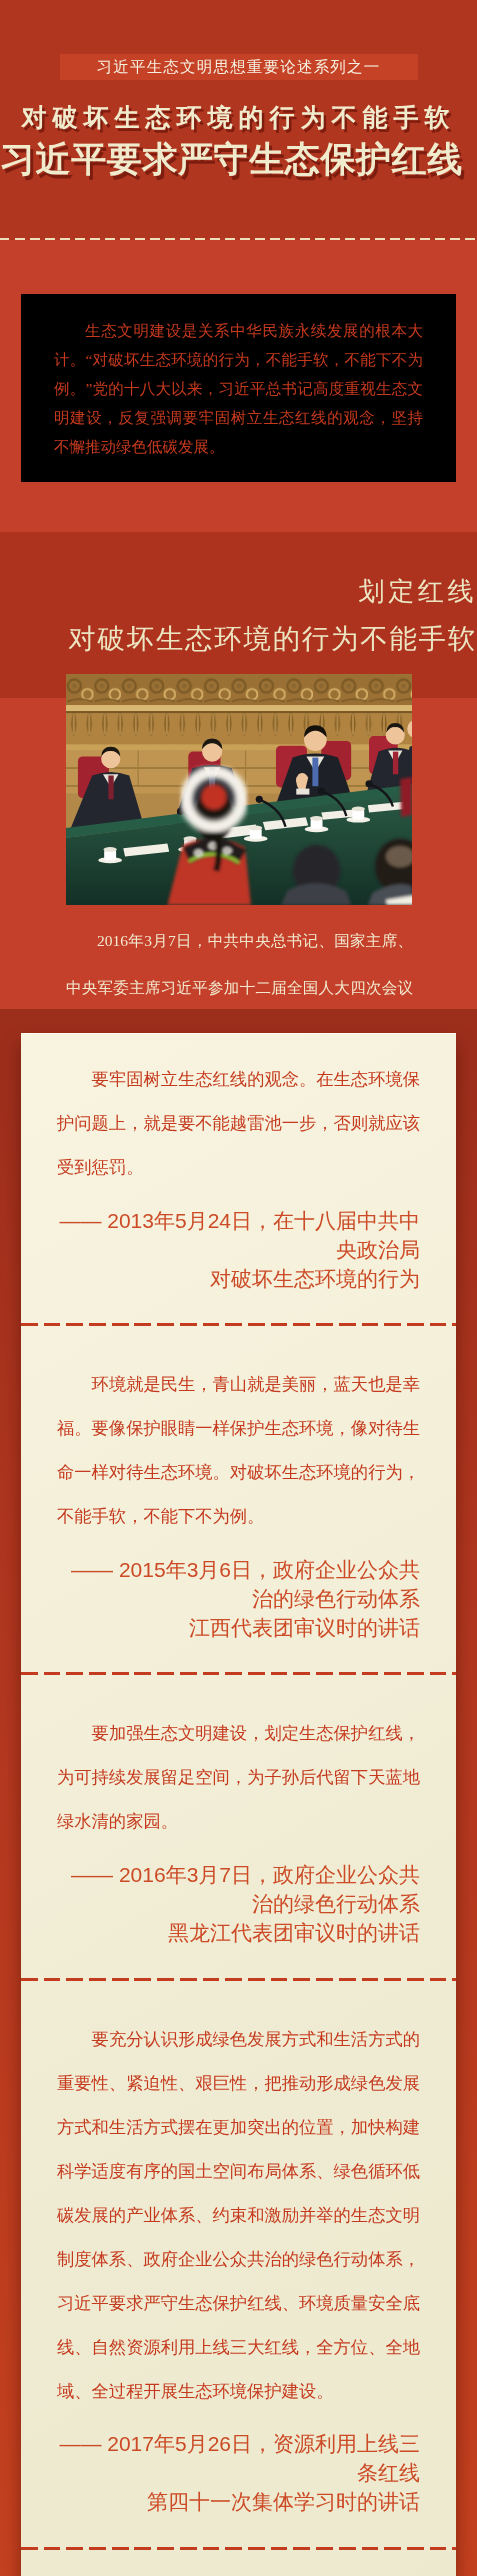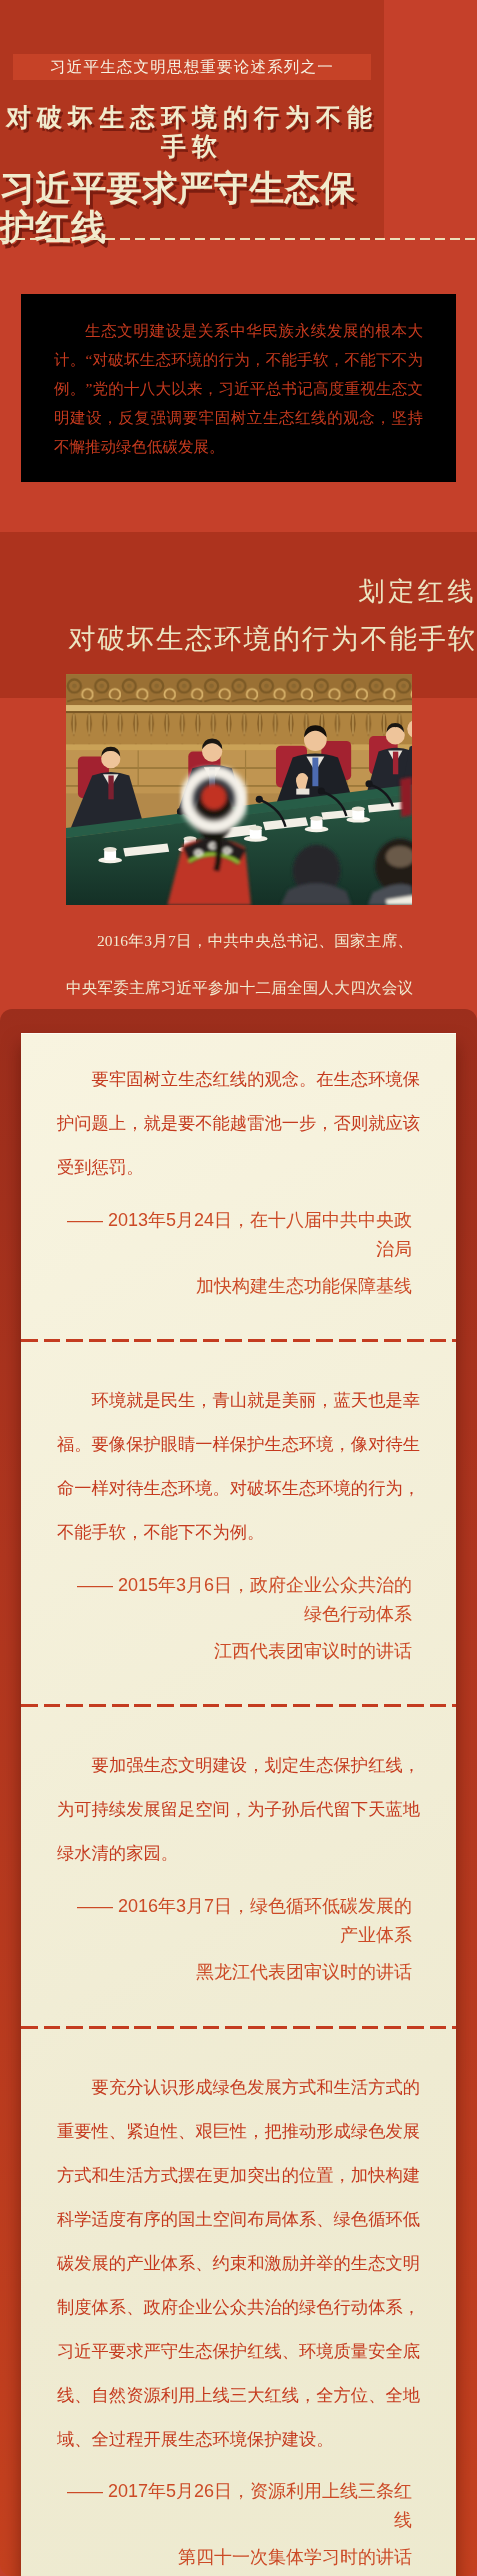--- a/index.html
+++ b/index.html
@@ -1,20 +1,20 @@
 <!DOCTYPE html>
 <html style="font-size:9.5px"><head>
 <meta charset="utf-8">
 <style>
   html,body{margin:0;padding:0;}
   body{width:477px;font-family:"Liberation Sans",sans-serif;}
   .page{position:relative;width:477px;height:2576px;background:#c5402a;overflow:hidden;}
 
   
-  .header{position:absolute;top:0;left:0;width:384px;height:240px;background:#b1361f;}
+  .header{position:absolute;top:0;left:0;width:477px;height:240px;background:#b1361f;}
   .header:after{content:"";position:absolute;left:0;bottom:0;width:477px;height:1.8px;
     background:repeating-linear-gradient(90deg,#ecdfb9 0 9.5px,rgba(0,0,0,0) 9.5px 15px);}
   .series-banner{margin:54px auto 0;width:358px;height:26px;background:#c64227;
     display:flex;align-items:center;justify-content:center;}
   .series-banner span{color:#f6f2e2;font-size:15.5px;letter-spacing:1.2px;}
   .title1{margin:22.7px 0 0;text-align:center;color:#f1ebcd;font-size:25px;font-weight:bold;
     letter-spacing:6px;text-shadow:2.4px 3px 0 #7c1d10;line-height:29px;}
   .title2{margin:7.2px 0 0;text-align:left;color:#f1ebcd;font-size:35px;font-weight:bold;
     letter-spacing:0.6px;text-shadow:3px 3.6px 0 #7c1d10;line-height:39px;}
 
@@ -35,30 +35,30 @@
   
   .photo{position:absolute;top:674px;left:66px;width:346px;height:231px;overflow:hidden;
     background:#b3894a;}
   .photo svg{display:block;}
   .caption{position:absolute;top:917px;left:66px;width:347px;margin:0;color:#f1ead0;
     font-size:15.5px;line-height:47px;text-align:justify;text-indent:2em;
     font-family:"Liberation Serif","DejaVu Serif",serif;}
 
   
   .card-sec{position:absolute;top:1009px;left:0;width:477px;height:1567px;
-    background:linear-gradient(180deg,#9c2e1c 0%,#b0361f 35%,#c5411f 100%);border-radius:12px;}
+    background:linear-gradient(180deg,#9c2e1c 0%,#b0361f 35%,#c5411f 100%);}
   .card{position:absolute;top:24px;left:21px;width:435px;box-sizing:border-box;
     min-height:1500px;background:linear-gradient(150deg,#f8f4e0 0%,#efebd2 60%,#ece9cd 100%);
     border-top:1.8px solid #fdfcf4;box-shadow:0 10.7px 16.7px rgba(70,12,4,.5);
     padding:24px 0 36px;}
   .quote-block{padding:13px 36px 20px;}
   .quote-block.first{padding-top:0;}
   .quote-text{margin:0 0 15.5px;color:#c53a1e;font-size:17.3px;line-height:44px;
     text-align:justify;text-indent:2em;font-family:"Liberation Serif","DejaVu Serif",serif;}
-  .quote-src{margin:8px;color:#cc4a26;font-size:18px;line-height:29px;text-align:right;}
+  .quote-src{margin:0;color:#cc4a26;font-size:21px;line-height:29px;text-align:right;}
   .divider{height:3px;margin:10.7px 0 24px;
     background:repeating-linear-gradient(90deg,#c43c20 0 16.7px,rgba(0,0,0,0) 16.7px 22.7px);}
 </style>
 </head>
 <body>
 
 <div class="page">
 
   <section class="header">
     <div class="series-banner">
@@ -264,32 +264,32 @@
     </svg>
   </div>
 
   <p class="caption">2016年3月7日，中共中央总书记、国家主席、中央军委主席习近平参加十二届全国人大四次会议黑龙江代表团的审议。 新华社记者 兰红光 摄</p>
 
   <section class="card-sec">
     <div class="card" id="quotes-card">
   <div class="quote-block first">
     <p class="quote-text">要牢固树立生态红线的观念。在生态环境保护问题上，就是要不能越雷池一步，否则就应该受到惩罚。</p>
     <p class="quote-src">—— 2013年5月24日，在十八届中共中央政治局</p>
-    <p class="quote-src">加快构建生态功能保障基线</p>
+    <p class="quote-src">对破坏生态环境的行为</p>
   </div>
 <div class="divider"></div>
   <div class="quote-block">
     <p class="quote-text">环境就是民生，青山就是美丽，蓝天也是幸福。要像保护眼睛一样保护生态环境，像对待生命一样对待生态环境。对破坏生态环境的行为，不能手软，不能下不为例。</p>
     <p class="quote-src">—— 2015年3月6日，政府企业公众共治的绿色行动体系</p>
     <p class="quote-src">江西代表团审议时的讲话</p>
   </div>
 <div class="divider"></div>
   <div class="quote-block">
     <p class="quote-text">要加强生态文明建设，划定生态保护红线，为可持续发展留足空间，为子孙后代留下天蓝地绿水清的家园。</p>
-    <p class="quote-src">—— 2016年3月7日，绿色循环低碳发展的产业体系</p>
+    <p class="quote-src">—— 2016年3月7日，政府企业公众共治的绿色行动体系</p>
     <p class="quote-src">黑龙江代表团审议时的讲话</p>
   </div>
 <div class="divider"></div>
   <div class="quote-block">
     <p class="quote-text">要充分认识形成绿色发展方式和生活方式的重要性、紧迫性、艰巨性，把推动形成绿色发展方式和生活方式摆在更加突出的位置，加快构建科学适度有序的国土空间布局体系、绿色循环低碳发展的产业体系、约束和激励并举的生态文明制度体系、政府企业公众共治的绿色行动体系，习近平要求严守生态保护红线、环境质量安全底线、自然资源利用上线三大红线，全方位、全地域、全过程开展生态环境保护建设。</p>
     <p class="quote-src">—— 2017年5月26日，资源利用上线三条红线</p>
     <p class="quote-src">第四十一次集体学习时的讲话</p>
   </div>
 <div class="divider"></div>
   <div class="quote-block">

